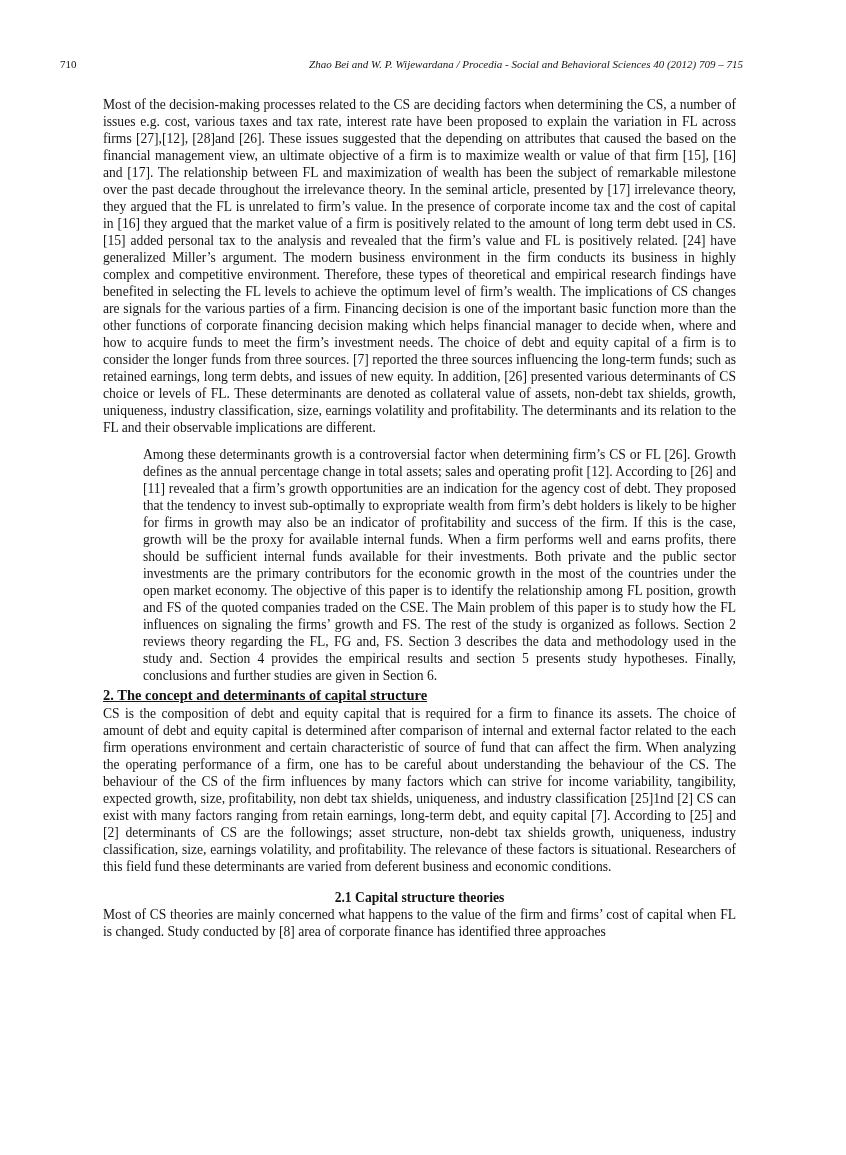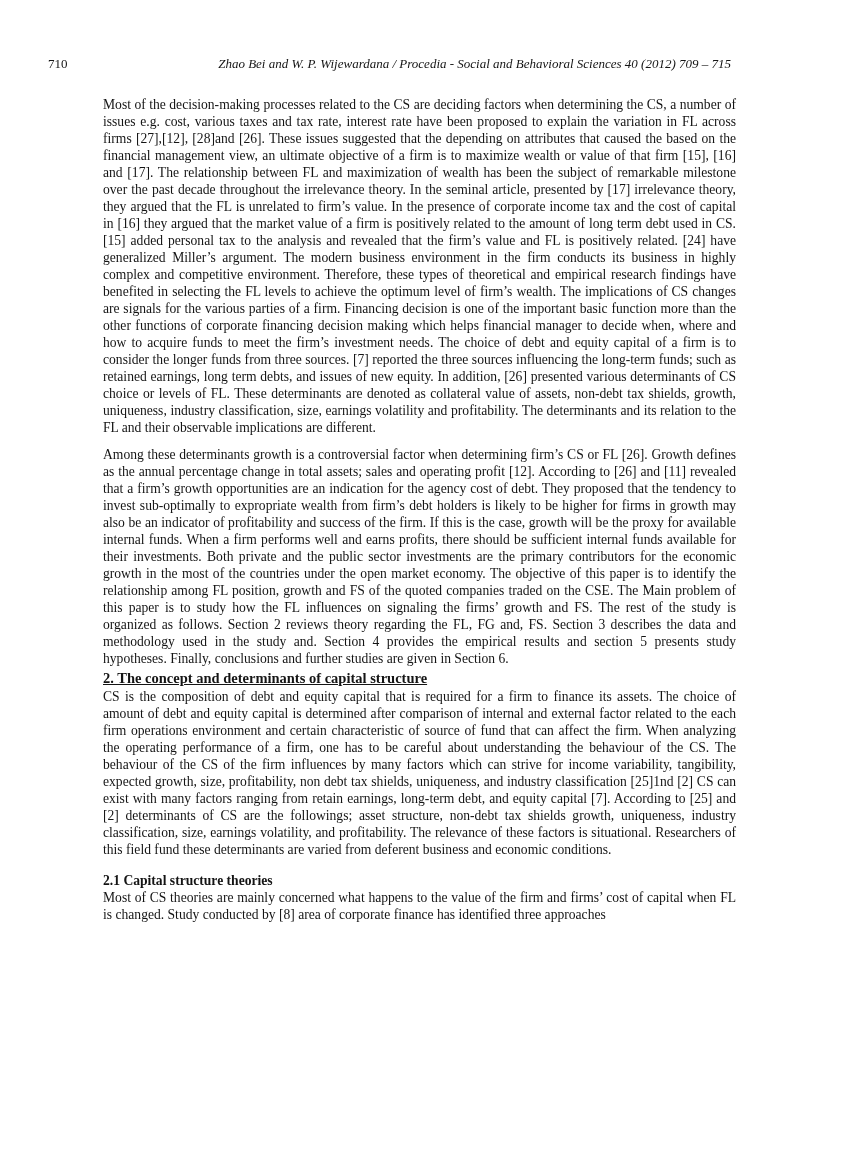--- a/index.html
+++ b/index.html
@@ -12,24 +12,24 @@
     width: 846px;
     height: 1155px;
     background: #ffffff;
     color: #141414;
     font-family: "Liberation Serif", "DejaVu Serif", serif;
     overflow: hidden;
   }
   .page-header {
     position: absolute;
     top: 56px;
-    left: 0;
+    left: 12px;
     width: 731px;
     height: 18px;
-    font-size: 13px;
+    font-size: 11px;
     line-height: 16px;
   }
   .page-number {
     position: absolute;
     left: 48px;
     top: 0;
     font-style: normal;
   }
   .running-head {
     display: block;
@@ -44,37 +44,37 @@
     width: 633px;
     font-size: 13.6px;
     line-height: 17px;
     text-align: justify;
   }
   .body-col p {
     margin: 0;
     padding: 0;
   }
   p.para-1 { margin-bottom: 10px; font-family: Liberation Serif, serif; }
-  p.para-2 { margin-bottom: 0; }
+  p.para-2 { margin-bottom: 0; margin-left: 40px; }
   h2.section-heading {
     font-size: 14.5px;
     line-height: 19px;
     margin: 2px 0 0 0;
     padding: 0;
     font-weight: bold;
     text-align: left;
     text-decoration: underline;
   }
   h3.subsection-heading {
     font-size: 13.6px;
     line-height: 17px;
     margin: 14px 0 0 0;
     padding: 0;
     font-weight: bold;
-    text-align: left;
+    text-align: center;
   }
 </style>
 </head>
 <body>
 
 <div class="page">
 
   <div class="page-header">
     <span class="page-number">710</span>
     <span class="running-head">Zhao Bei and W. P. Wijewardana / Procedia - Social and Behavioral Sciences 40 (2012) 709 – 715</span>

